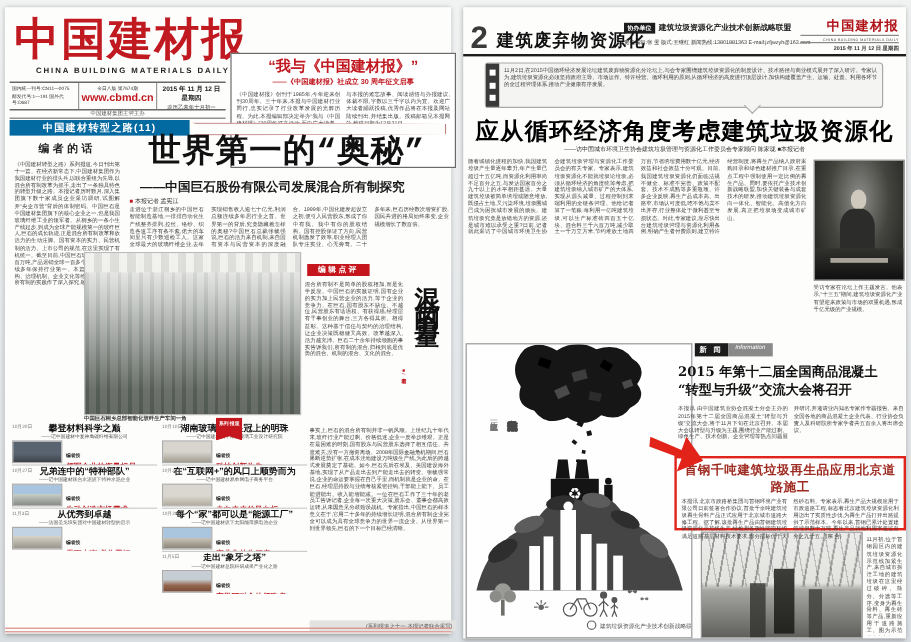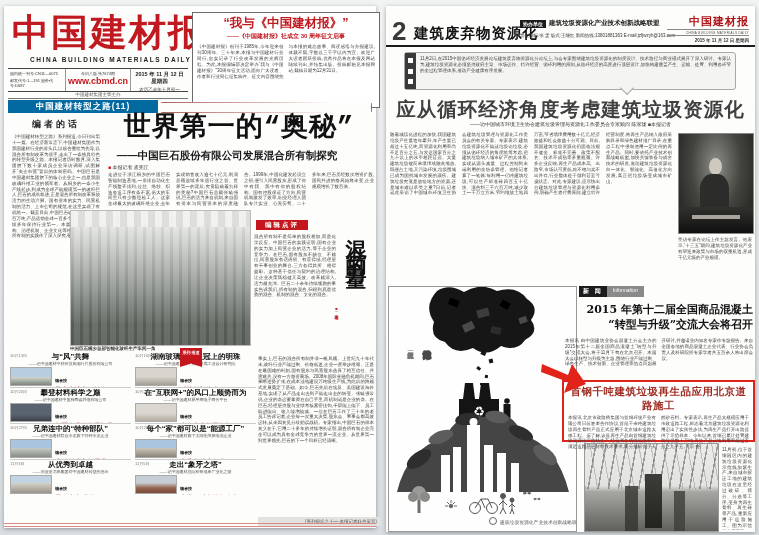--- a/index.html
+++ b/index.html
@@ -13,21 +13,21 @@
 
   .red{color:#c01920;}
   .t45{font-size:4.5px;line-height:1.3;text-align:justify;color:#404040;overflow:hidden;}
   .cols2{column-count:2;column-gap:5px;}
   .cols4{column-count:4;column-gap:6px;}
 
   
   .mast-title{font-family:"DejaVu Serif",serif;font-weight:bold;font-size:37px;
               letter-spacing:2px;color:#c01920;line-height:1;}
   .mast-sub{font-size:6.5px;letter-spacing:1.6px;color:#222;font-weight:bold;}
-  .notice{border:1px solid #6b6b6b;padding:3px 4px;background:#fff;}
+  .notice{border:1px solid #6b6b6b;padding:3px 4px;background:#fff;margin-top:32px;}
   .notice-title{font-size:12.5px;font-weight:bold;color:#c01920;text-align:center;line-height:1.15;}
   .notice-sub{font-size:6px;font-weight:bold;color:#c01920;text-align:center;margin:2px 0 3px;}
   .infobar{display:flex;border-top:1px solid #444;border-bottom:1px solid #444;}
   .infocell{flex:1;padding:2px 2px;border-right:1px solid #999;}
   .infocell:last-child{border-right:none;}
   .orgline{font-size:4.5px;color:#555;text-align:center;border-bottom:1px solid #777;padding-bottom:1px;}
   .banner-red{background:#0369a1;color:#fff;font-weight:bold;font-size:8.5px;
               display:flex;align-items:center;justify-content:center;letter-spacing:1px;}
   .banner-tail{border:1px solid #b0625d;background:#fdfdfc;
                clip-path:polygon(6% 50%,0 0,100% 12%,100% 88%,0 100%);}
@@ -92,36 +92,36 @@
   .mastR-date{font-size:4.5px;font-weight:bold;color:#333;text-align:right;}
   .hrule{background:#1c1c1c;height:2px;}
   .sumbox{border:1px solid #a8a8a8;border-radius:3px;background:#f4f4f2;display:flex;overflow:visible;}
   .sumstrip{width:11px;background:#3a3a3a;display:flex;flex-direction:column;
             align-items:center;justify-content:space-evenly;}
   .sumstrip i{width:5px;height:5px;background:#fff;display:block;}
   .sumtail{position:absolute;width:9px;height:9px;background:#f4f4f2;
            border-right:1px solid #a8a8a8;border-bottom:1px solid #a8a8a8;
            transform:rotate(45deg);}
   .headline2{font-family:"DejaVu Serif",serif;font-size:19.5px;font-weight:bold;
-             text-align:center;letter-spacing:1px;color:#404040;}
+             text-align:center;letter-spacing:1px;color:#000000;}
   .subhead2{font-size:5px;color:#333;text-align:center;}
   .portrait{background:radial-gradient(ellipse at 50% 32%,#8d8d89 0%,#44443f 48%,#191917 100%);
             border:1px solid #888;overflow:hidden;}
   .portrait .face{position:absolute;left:41%;top:24%;width:13px;height:17px;border-radius:50%;
                   background:#cfc8bd;}
   .portrait .body{position:absolute;left:28%;top:40%;width:40%;height:38%;border-radius:40% 40% 0 0;
                   background:#2c2c2a;}
   .portrait .podium{position:absolute;left:0;bottom:0;width:100%;height:26%;
                     background:linear-gradient(#31312e,#101010);}
   .portrait .plabel{position:absolute;left:18%;bottom:14%;width:64%;height:4px;background:#c9c4ba;opacity:.8;}
   .illus{border:1px solid #999;background:#fefefe;}
   .newsbadge{display:flex;align-items:stretch;}
   .newsbadge .cn{background:#1c1c1c;color:#fff;font-size:6px;font-weight:bold;padding:1px 4px;letter-spacing:2px;}
   .newsbadge .en{background:#8a8a8a;color:#fff;font-size:5px;font-style:italic;padding:1px 6px;}
-  .news1-h{font-size:11px;font-weight:bold;text-align:right;line-height:1.35;
+  .news1-h{font-size:11px;font-weight:bold;text-align:left;line-height:1.35;
            white-space:pre-line;color:#111;font-family:"DejaVu Serif",serif;}
   .redbox{border:2px solid #e0241b;background:#fff;padding:3px 4px;}
   .redbox-h{font-size:10.5px;font-weight:bold;color:#9e2b21;text-align:center;
             font-family:"DejaVu Serif",serif;letter-spacing:.5px;}
   .photo2{border:1px solid #999;overflow:hidden;
     background:linear-gradient(180deg,#ececea 0%,#e2e2df 48%,#a6a6a2 55%,#5f5f5b 100%);}
   .photo2::before{content:"";position:absolute;left:0;top:0;right:0;height:52%;
     background:repeating-linear-gradient(100deg,rgba(90,90,88,.55) 0 1.5px,transparent 1.5px 10px),
                repeating-linear-gradient(80deg,rgba(90,90,88,.3) 0 1px,transparent 1px 12px);}
   .photo2::after{content:"";position:absolute;left:45%;top:34%;width:13%;height:62%;
@@ -184,30 +184,20 @@
 
     <div class="abs vtitle" style="left:338px;top:216px;height:146px;">混合的力量</div>
     <div class="abs vby" style="left:330px;top:300px;height:50px;">■文/本报记者</div>
 
     <div class="abs t45" style="left:254px;top:350px;width:116px;height:158px;">事实上,巨石的混合所有制并非一帆风顺。上世纪九十年代末,玻纤行业产能过剩、价格低迷,企业一度举步维艰。正是在最困难的时刻,国有股东与民营股东选择了相互信任、共渡难关,没有一方撤资离场。2008年国际金融危机期间,巨石果断逆势扩张,在成本洼地建设万吨级生产线,为此后的跨越式发展奠定了基础。如今,巨石先后在埃及、美国建设海外基地,实现了从产品走出去到产能走出去的转变。张毓强常说,企业的命运要掌握在自己手里,而机制就是企业的命。在巨石,经理层持股与业绩考核紧密挂钩,干部能上能下、员工能进能出、收入能增能减。一位在巨石工作了三十年的老员工告诉记者,企业每一次重大决策,股东会、董事会都高效运转,从未因意见分歧贻误战机。专家指出,中国巨石的样本意义在于,它用二十多年的持续增长证明,混合所有制企业完全可以成为具有全球竞争力的世界一流企业。从世界第一到世界领先,巨石的下一个目标已经清晰。</div>
     <div class="abs sigbar" style="left:254px;top:511px;width:116px;height:9px;">(系列报道之十一·本报记者联合采写)</div>
 
     <div class="abs series-badge" style="left:176px;top:342px;width:22px;height:17px;z-index:4;">系列 报道</div>
 
     <div class="abs" style="left:6px;top:346px;width:121px;">
-      <div class="tz">
-        <span class="tz-date">10月13日</span>
-        <div class="tz-title">与“风”共舞</div>
-        <div class="tz-sub">——记中国建材中材科技风电叶片股份有限公司</div>
-        <div class="tz-row">
-            <div class="tz-thumb th2"></div>
-          <div class="tz-right"><span class="tz-label">编者按</span>
-          <div class="tz-red">风电上演华丽转身</div></div>
-          </div>
-      </div>
       <div class="tz">
         <span class="tz-date">10月20日</span>
         <div class="tz-title">攀登材料科学之巅</div>
         <div class="tz-sub">——记中国建材中复神鹰碳纤维有限公司</div>
         <div class="tz-row">
             <div class="tz-thumb th3"></div>
           <div class="tz-right"><span class="tz-label">编者按</span>
           <div class="tz-red">领军企业的衡量标尺</div></div>
           </div>
       </div>

